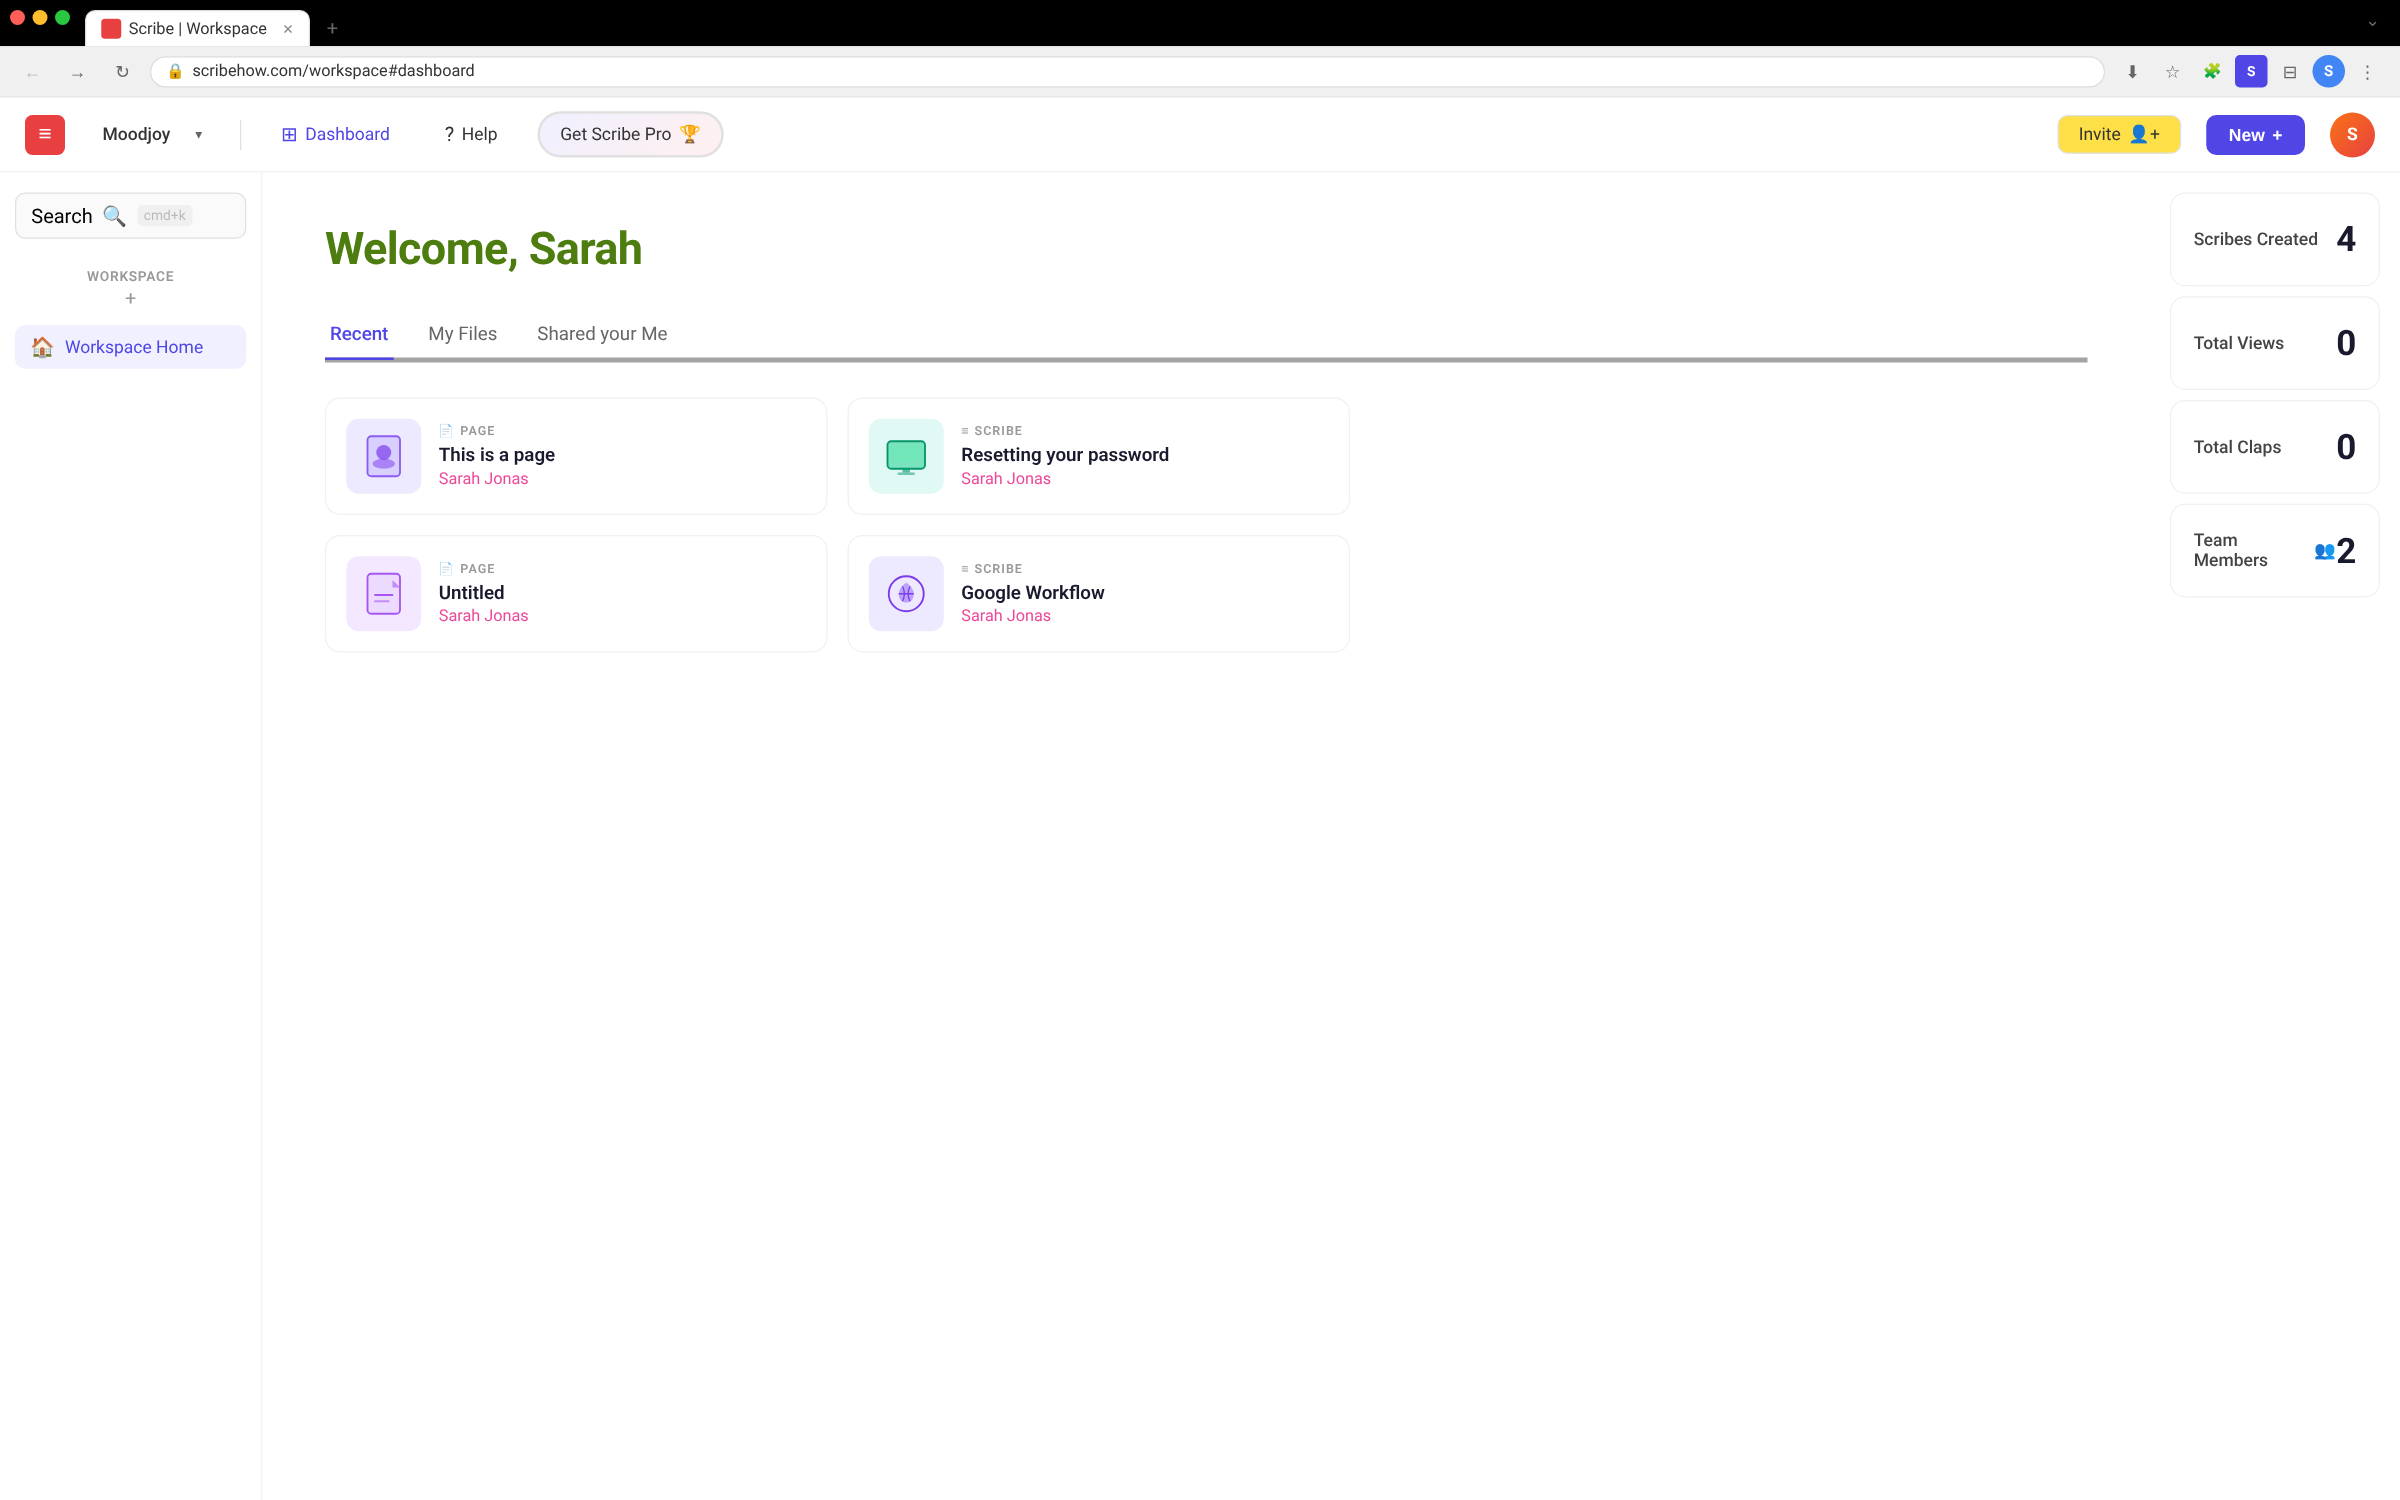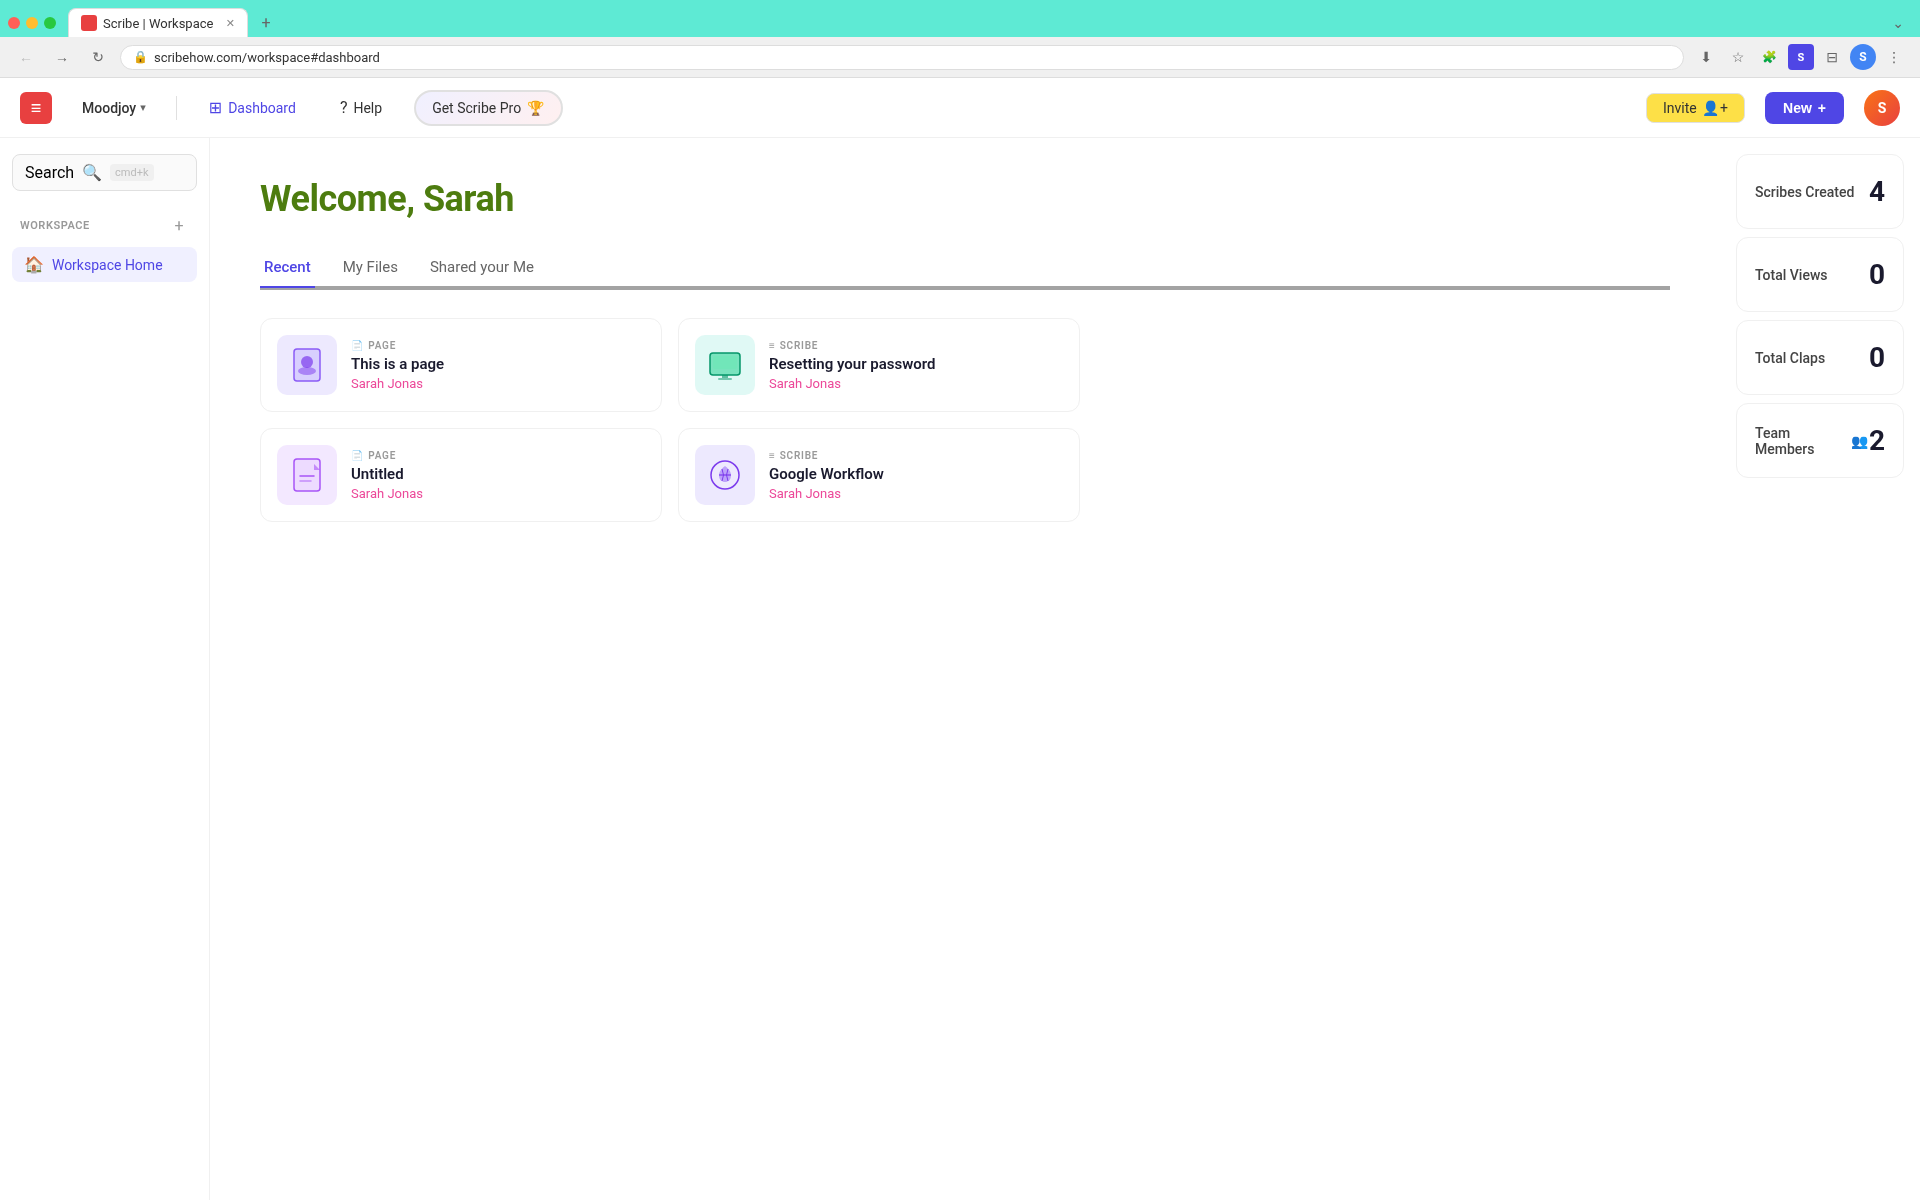--- a/index.html
+++ b/index.html
@@ -1,20 +1,20 @@
 <!DOCTYPE html>
 <html><head>
   <meta charset="utf-8">
   <style>
     * { box-sizing: border-box; margin: 0; padding: 0; }
     body { font-family: -apple-system, BlinkMacSystemFont, 'Segoe UI', Roboto, sans-serif; background: #fff; overflow: hidden; }
 
     
     .browser-chrome { background: #f0f0f0; border-bottom: 1px solid #ddd; }
-    .tab-bar { display: flex; align-items: center; padding: 8px 8px 0; gap: 4px; background: #5eead4; }
+    .tab-bar { display: flex; align-items: flex-start; padding: 8px 8px 0; gap: 4px; background: #000000; }
     .tab-controls { display: flex; gap: 6px; align-items: center; margin-right: 8px; }
     .tab-dot { width: 12px; height: 12px; border-radius: 50%; }
     .tab-dot.red { background: #ff5f57; }
     .tab-dot.yellow { background: #ffbd2e; }
     .tab-dot.green { background: #28c840; }
     .tab { display: flex; align-items: center; gap: 6px; background: #fff; border-radius: 8px 8px 0 0; padding: 6px 12px; font-size: 13px; color: #333; min-width: 180px; border: 1px solid #ddd; border-bottom: none; }
     .tab-favicon { width: 16px; height: 16px; background: #e84040; border-radius: 3px; }
     .tab-close { margin-left: auto; color: #888; cursor: pointer; font-size: 11px; }
     .tab-new { width: 28px; height: 28px; display: flex; align-items: center; justify-content: center; color: #666; font-size: 16px; cursor: pointer; }
 
@@ -26,38 +26,38 @@
     .url-text { flex: 1; color: #333; }
     .browser-actions { display: flex; gap: 4px; align-items: center; }
     .browser-action-btn { width: 28px; height: 28px; display: flex; align-items: center; justify-content: center; color: #666; font-size: 14px; cursor: pointer; border-radius: 4px; }
     .profile-circle-chrome { width: 26px; height: 26px; border-radius: 50%; background: #4285f4; display: flex; align-items: center; justify-content: center; color: white; font-size: 12px; font-weight: bold; }
 
     
     .app { display: flex; flex-direction: column; height: calc(100vh - 70px); }
     .app-header { display: flex; align-items: center; padding: 0 20px; height: 60px; border-bottom: 1px solid #f0f0f0; gap: 20px; background: #fff; }
     .logo { width: 32px; height: 32px; background: #e84040; border-radius: 6px; display: flex; align-items: center; justify-content: center; }
     .logo-icon { color: white; font-size: 18px; font-weight: bold; }
-    .workspace-selector { display: flex; align-items: center; gap: 4px; padding: 4px 10px; border-radius: 6px; cursor: pointer; font-size: 14px; color: #333; font-weight: 500; }
+    .workspace-selector { display: flex; align-items: center; gap: 20px; padding: 4px 10px; border-radius: 6px; cursor: pointer; font-size: 14px; color: #333; font-weight: 500; }
     .chevron-down { font-size: 11px; color: #666; }
     .header-divider { width: 1px; height: 24px; background: #e0e0e0; }
     .nav-item { display: flex; align-items: center; gap: 6px; padding: 6px 12px; border-radius: 6px; cursor: pointer; font-size: 14px; color: #333; }
     .nav-item.active { color: #4f46e5; }
     .nav-icon { font-size: 16px; }
     .header-spacer { flex: 1; }
     .invite-btn { display: flex; align-items: center; gap: 6px; padding: 6px 16px; border: 1px solid #e0e0e0; border-radius: 8px; cursor: pointer; font-size: 14px; color: #333; background: #fde047; }
     .new-btn { display: flex; align-items: center; gap: 6px; padding: 8px 18px; background: #4f46e5; color: white; border-radius: 8px; cursor: pointer; font-size: 14px; font-weight: 600; border: none; }
     .user-avatar { width: 36px; height: 36px; border-radius: 50%; background: linear-gradient(135deg, #f97316, #e84040); display: flex; align-items: center; justify-content: center; color: white; font-size: 14px; font-weight: bold; cursor: pointer; }
     .get-scribe-btn { display: flex; align-items: center; gap: 6px; padding: 8px 16px; border: 2px solid #e0e0e0; border-radius: 24px; cursor: pointer; font-size: 14px; color: #333; background: linear-gradient(135deg, #f0f0ff, #fff0f0); }
 
     
     .main-layout { display: flex; flex: 1; overflow: hidden; }
     .sidebar { width: 210px; border-right: 1px solid #f0f0f0; padding: 16px 12px; background: #fff; flex-shrink: 0; }
     .search-box { display: flex; align-items: center; gap: 8px; padding: 8px 12px; border: 1px solid #e0e0e0; border-radius: 8px; margin-bottom: 20px; cursor: pointer; background: #fafafa; }
     .search-shortcut { font-size: 11px; color: #bbb; background: #f0f0f0; padding: 2px 5px; border-radius: 4px; }
-    .sidebar-section-header { display: flex; align-items: center; justify-content: space-between; padding: 4px 8px; margin-bottom: 8px; }
+    .sidebar-section-header { display: flex; align-items: center; justify-content: space-between; padding: 4px 8px; margin-bottom: 8px; flex-direction: column; }
     .sidebar-section-title { font-size: 11px; font-weight: 600; color: #999; letter-spacing: 0.05em; text-transform: uppercase; }
     .sidebar-add-btn { width: 20px; height: 20px; display: flex; align-items: center; justify-content: center; color: #999; font-size: 16px; cursor: pointer; border-radius: 4px; }
     .sidebar-item { display: flex; align-items: center; gap: 8px; padding: 8px 12px; border-radius: 8px; cursor: pointer; font-size: 14px; color: #333; }
     .sidebar-item.active { background: #f0f0ff; color: #4f46e5; }
     .home-icon { font-size: 16px; }
 
     
     .content { flex: 1; padding: 40px 50px; overflow-y: auto; background: #fff; }
     .welcome-title { font-size: 36px; font-weight: 700; color: #4d7c0f; margin-bottom: 28px; letter-spacing: -0.5px; }
 

